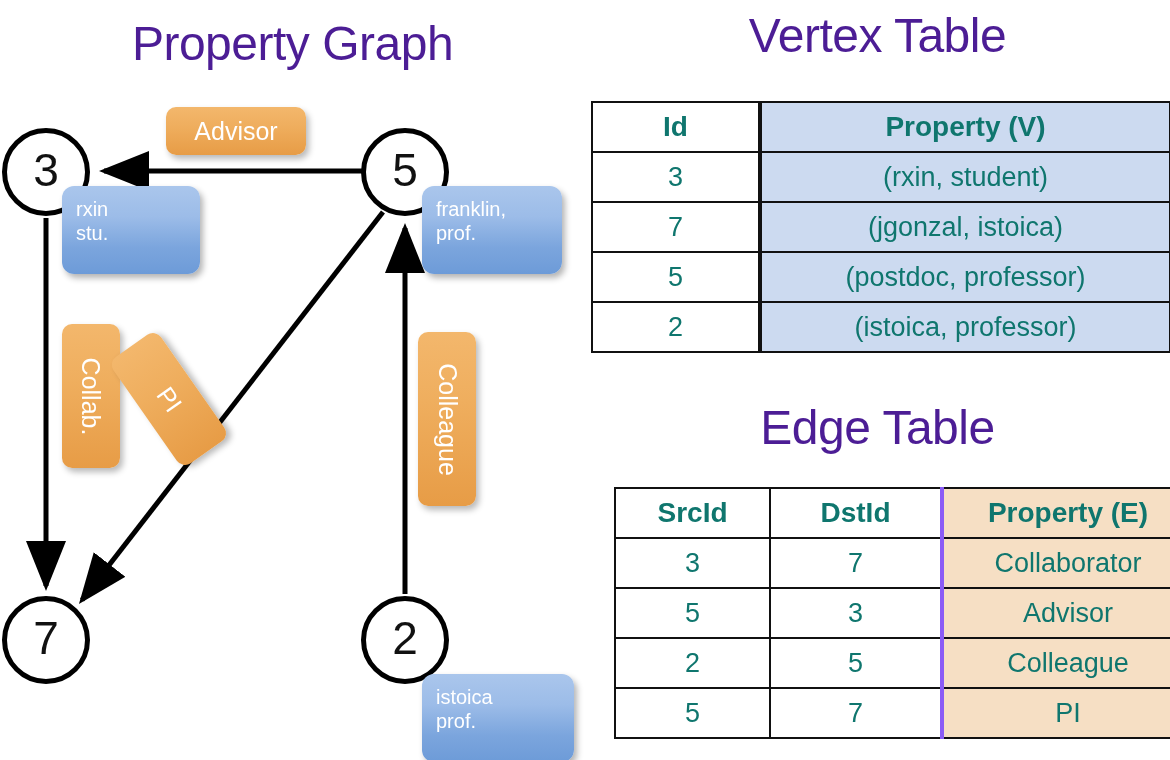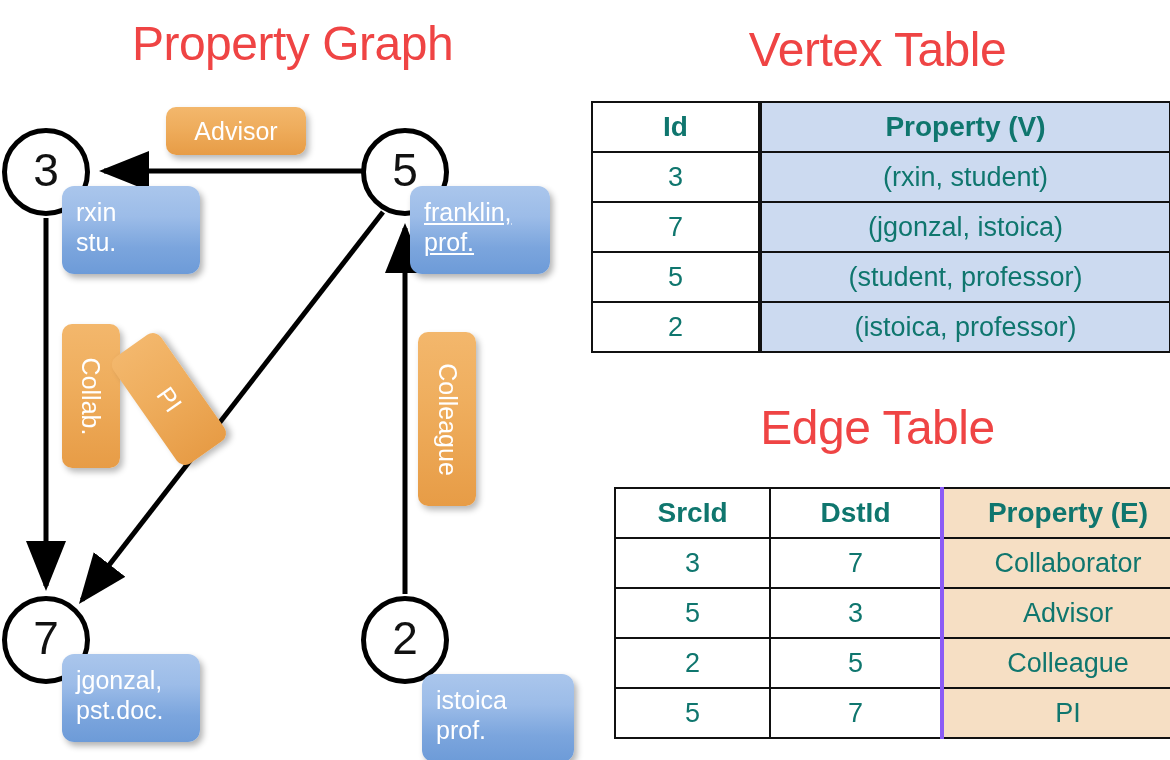--- a/index.html
+++ b/index.html
@@ -16,26 +16,26 @@
     color: #000000;
   }
 
   
   .title {
     position: absolute;
     font-weight: 400;
     font-size: 48px;
     line-height: 1;
     letter-spacing: -0.5px;
-    color: #ef4444;
+    color: #4c1d95;
     white-space: nowrap;
     text-align: center;
   }
   #title-property-graph { left: 0px;   top: 20px;  width: 585px; }
-  #title-vertex-table   { left: 585px; top: 26px;  width: 585px; text-align: center; }
+  #title-vertex-table   { left: 585px; top: 12px;  width: 585px; text-align: center; }
   #title-edge-table     { left: 585px; top: 404px; width: 585px; text-align: center; }
 
   
   #graph-panel {
     position: absolute;
     left: 0; top: 0;
     width: 585px; height: 760px;
   }
   #graph-svg { position: absolute; left: 0; top: 0; }
 
@@ -60,27 +60,27 @@
   #node-7 { left: 2px;   top: 596px; }
   #node-2 { left: 361px; top: 596px; }
 
   
   .vbox {
     position: absolute;
     border-radius: 12px;
     background: linear-gradient(180deg, #aac6ec 0%, #9cbce8 35%, #7ba5dd 70%, #6d9bd8 100%);
     box-shadow: 3px 4px 6px rgba(0,0,0,0.30);
     color: #ffffff;
-    font-size: 25px;
+    font-size: 20px;
     line-height: 1.18;
     padding: 12px 14px;
     box-sizing: border-box;
   }
   #vbox-rxin     { left: 62px;  top: 186px; width: 138px; height: 88px; }
-  #vbox-franklin { left: 410px; top: 186px; width: 140px; height: 88px; text-decoration: underline; }
+  #vbox-franklin { left: 422px; top: 186px; width: 140px; height: 88px; }
   #vbox-jgonzal  { left: 62px;  top: 654px; width: 138px; height: 88px; }
   #vbox-istoica  { left: 422px; top: 654px; width: 152px; height: 88px; margin-top: 20px; }
 
   
   .ebox {
     position: absolute;
     border-radius: 10px;
     background: linear-gradient(180deg, #f3b76c 0%, #efae5e 40%, #e79c46 100%);
     box-shadow: 3px 4px 6px rgba(0,0,0,0.28);
     color: #ffffff;
@@ -171,24 +171,20 @@
     </div>
 
   <div class="vbox" id="vbox-rxin">
     <div>rxin</div>
     <div>stu.</div>
   </div>
   <div class="vbox" id="vbox-franklin">
     <div>franklin,</div>
     <div>prof.</div>
   </div>
-  <div class="vbox" id="vbox-jgonzal">
-    <div>jgonzal,</div>
-    <div>pst.doc.</div>
-  </div>
   <div class="vbox" id="vbox-istoica">
     <div>istoica</div>
     <div>prof.</div>
   </div>
 
   <div class="ebox" id="ebox-advisor">
     <span class="rot">Advisor</span>
   </div>
   <div class="ebox" id="ebox-collab">
     <span class="rot">Collab.</span>
@@ -216,21 +212,21 @@
     <tr>
       <td>3</td>
       <td class="prop-cell">(rxin, student)</td>
     </tr>
     <tr>
       <td>7</td>
       <td class="prop-cell">(jgonzal, istoica)</td>
     </tr>
     <tr>
       <td>5</td>
-      <td class="prop-cell">(student, professor)</td>
+      <td class="prop-cell">(postdoc, professor)</td>
     </tr>
     <tr>
       <td>2</td>
       <td class="prop-cell">(istoica, professor)</td>
     </tr>
   </tbody>
 </table>
 
 <table class="data-table" id="edge-table">
   <colgroup>

